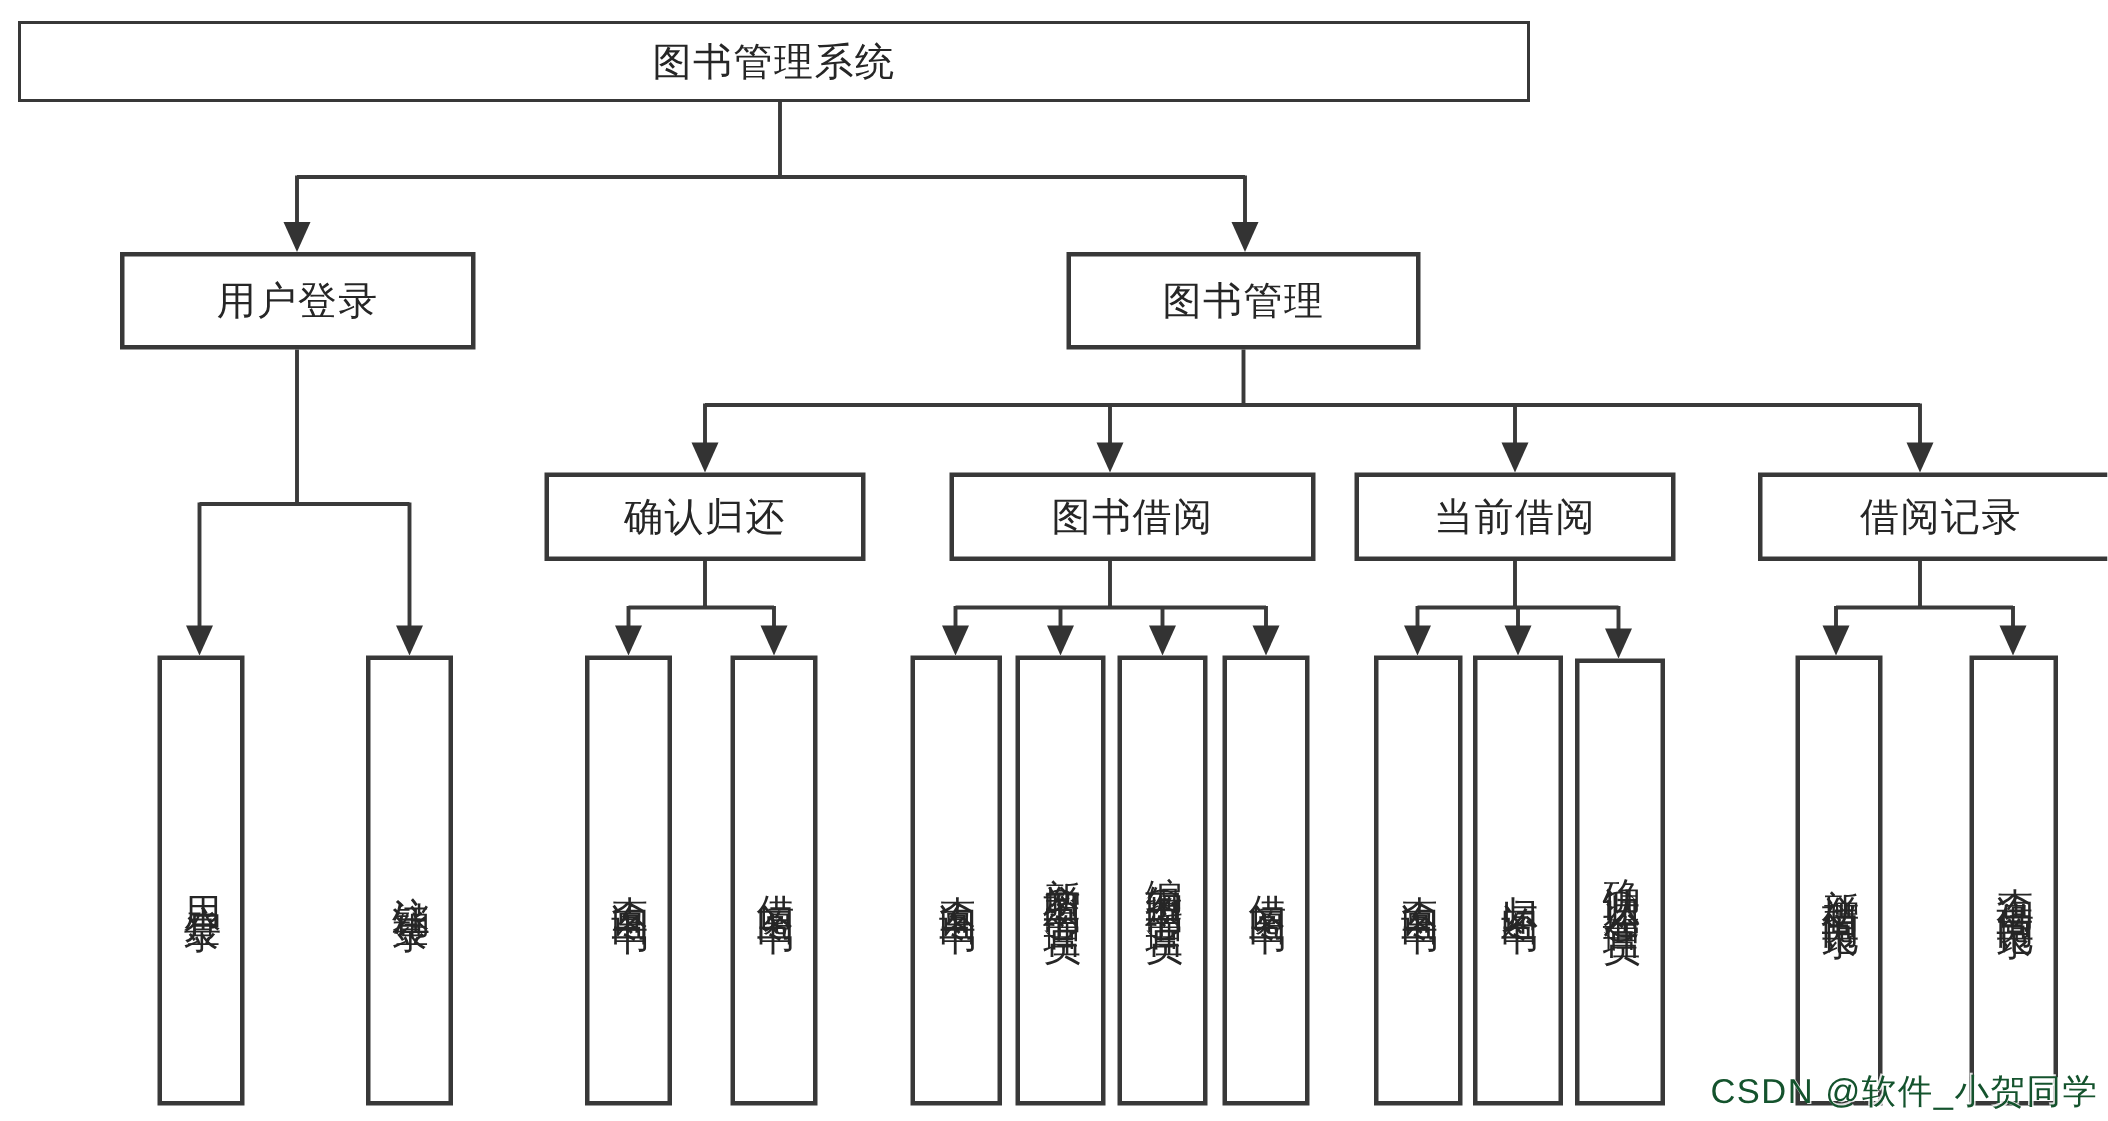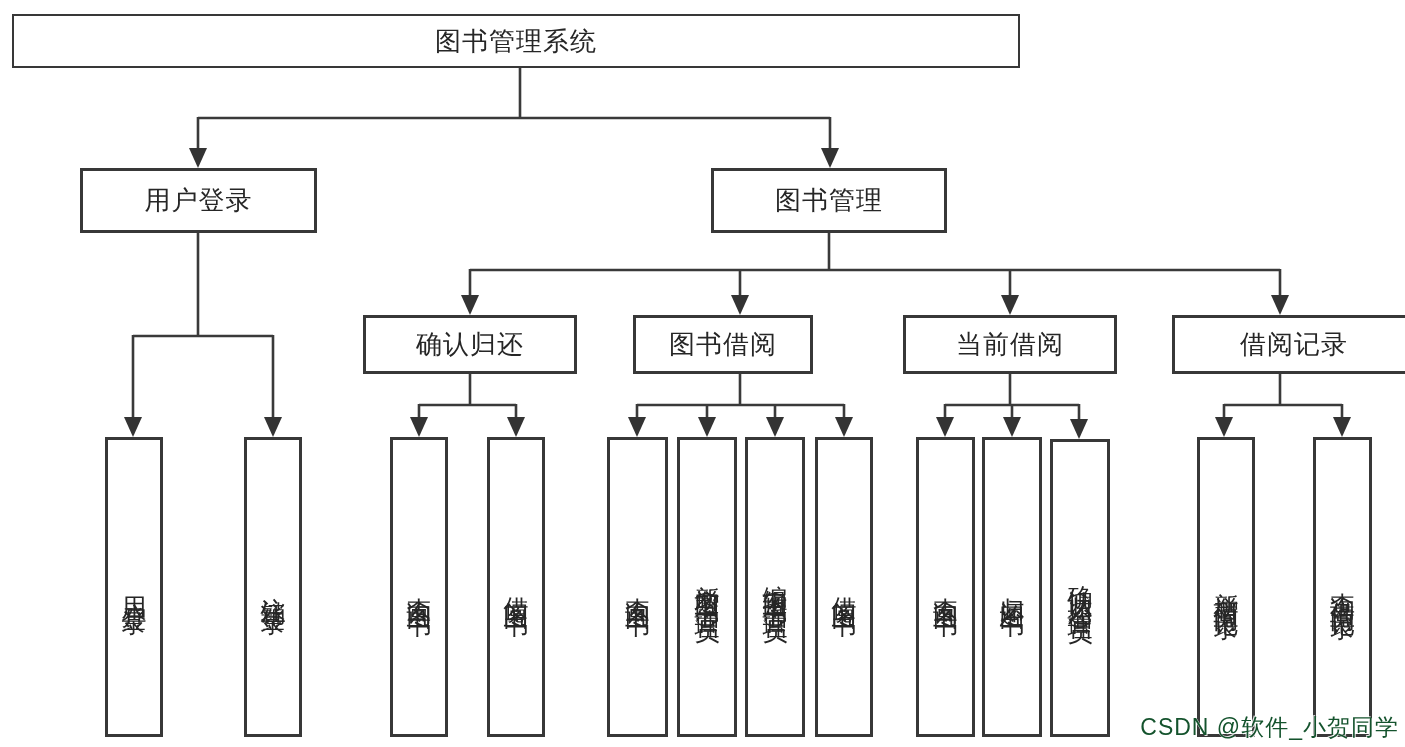--- a/index.html
+++ b/index.html
@@ -34,21 +34,21 @@
     font-size: 25px;
     letter-spacing: 5px;
     line-height: 1;
     white-space: nowrap;
   }
   #b-root  { left: 12px;  top: 14px;  width: 1008px; height: 54px; border-width: 2.5px; }
   #b-login { left: 80px;  top: 168px; width: 237px;  height: 65px; }
   #b-mgmt  { left: 711px; top: 168px; width: 236px;  height: 65px; }
 
   #b-g1 { left: 363px;  top: 315px; width: 214px; height: 59px; }
-  #b-g2 { left: 633px;  top: 315px; width: 180px; height: 59px; }
+  #b-g2 { left: 633px;  top: 315px; width: 244px; height: 59px; }
   #b-g3 { left: 903px;  top: 315px; width: 214px; height: 59px; }
   #b-g4 { left: 1172px; top: 315px; width: 244px; height: 59px; }
 
   .leaf { top: 437px; height: 300px; }
   #b-l1  { left: 105px;  width: 58px; }
   #b-l2  { left: 244px;  width: 58px; }
   #b-l3  { left: 390px;  width: 58px; }
   #b-l4  { left: 487px;  width: 58px; }
   #b-l5  { left: 607px;  width: 61px; }
   #b-l6  { left: 677px;  width: 60px; }

